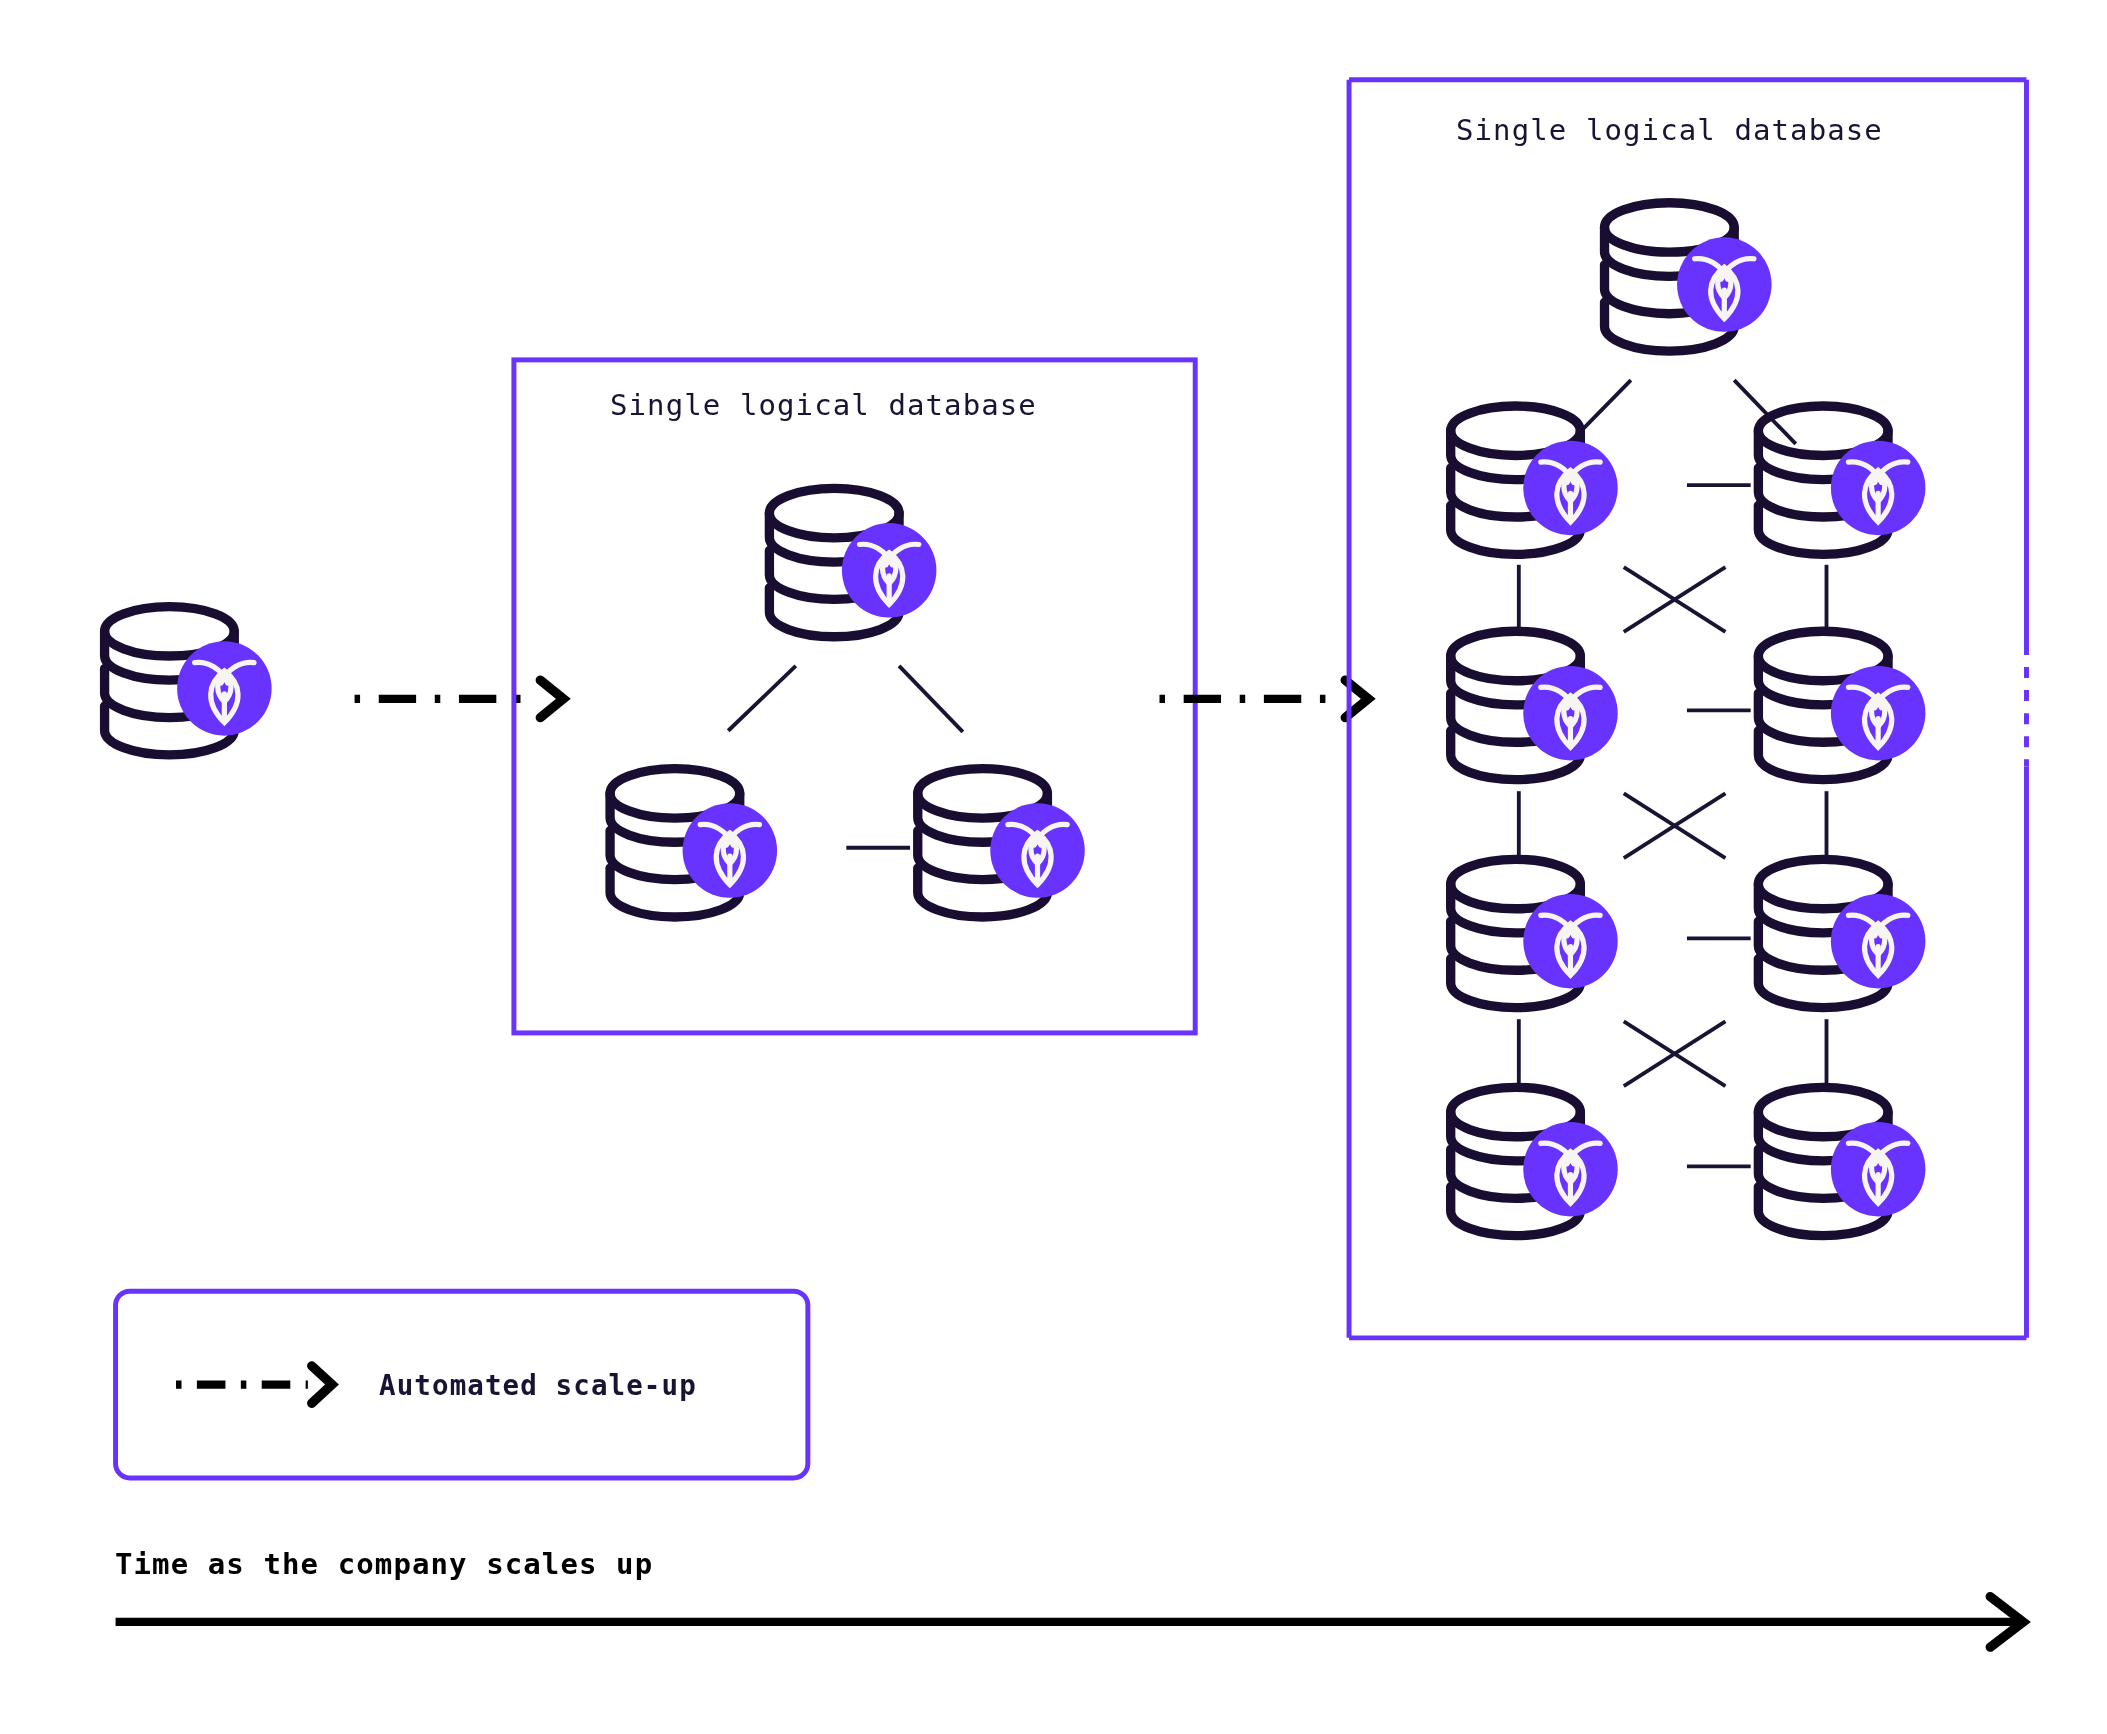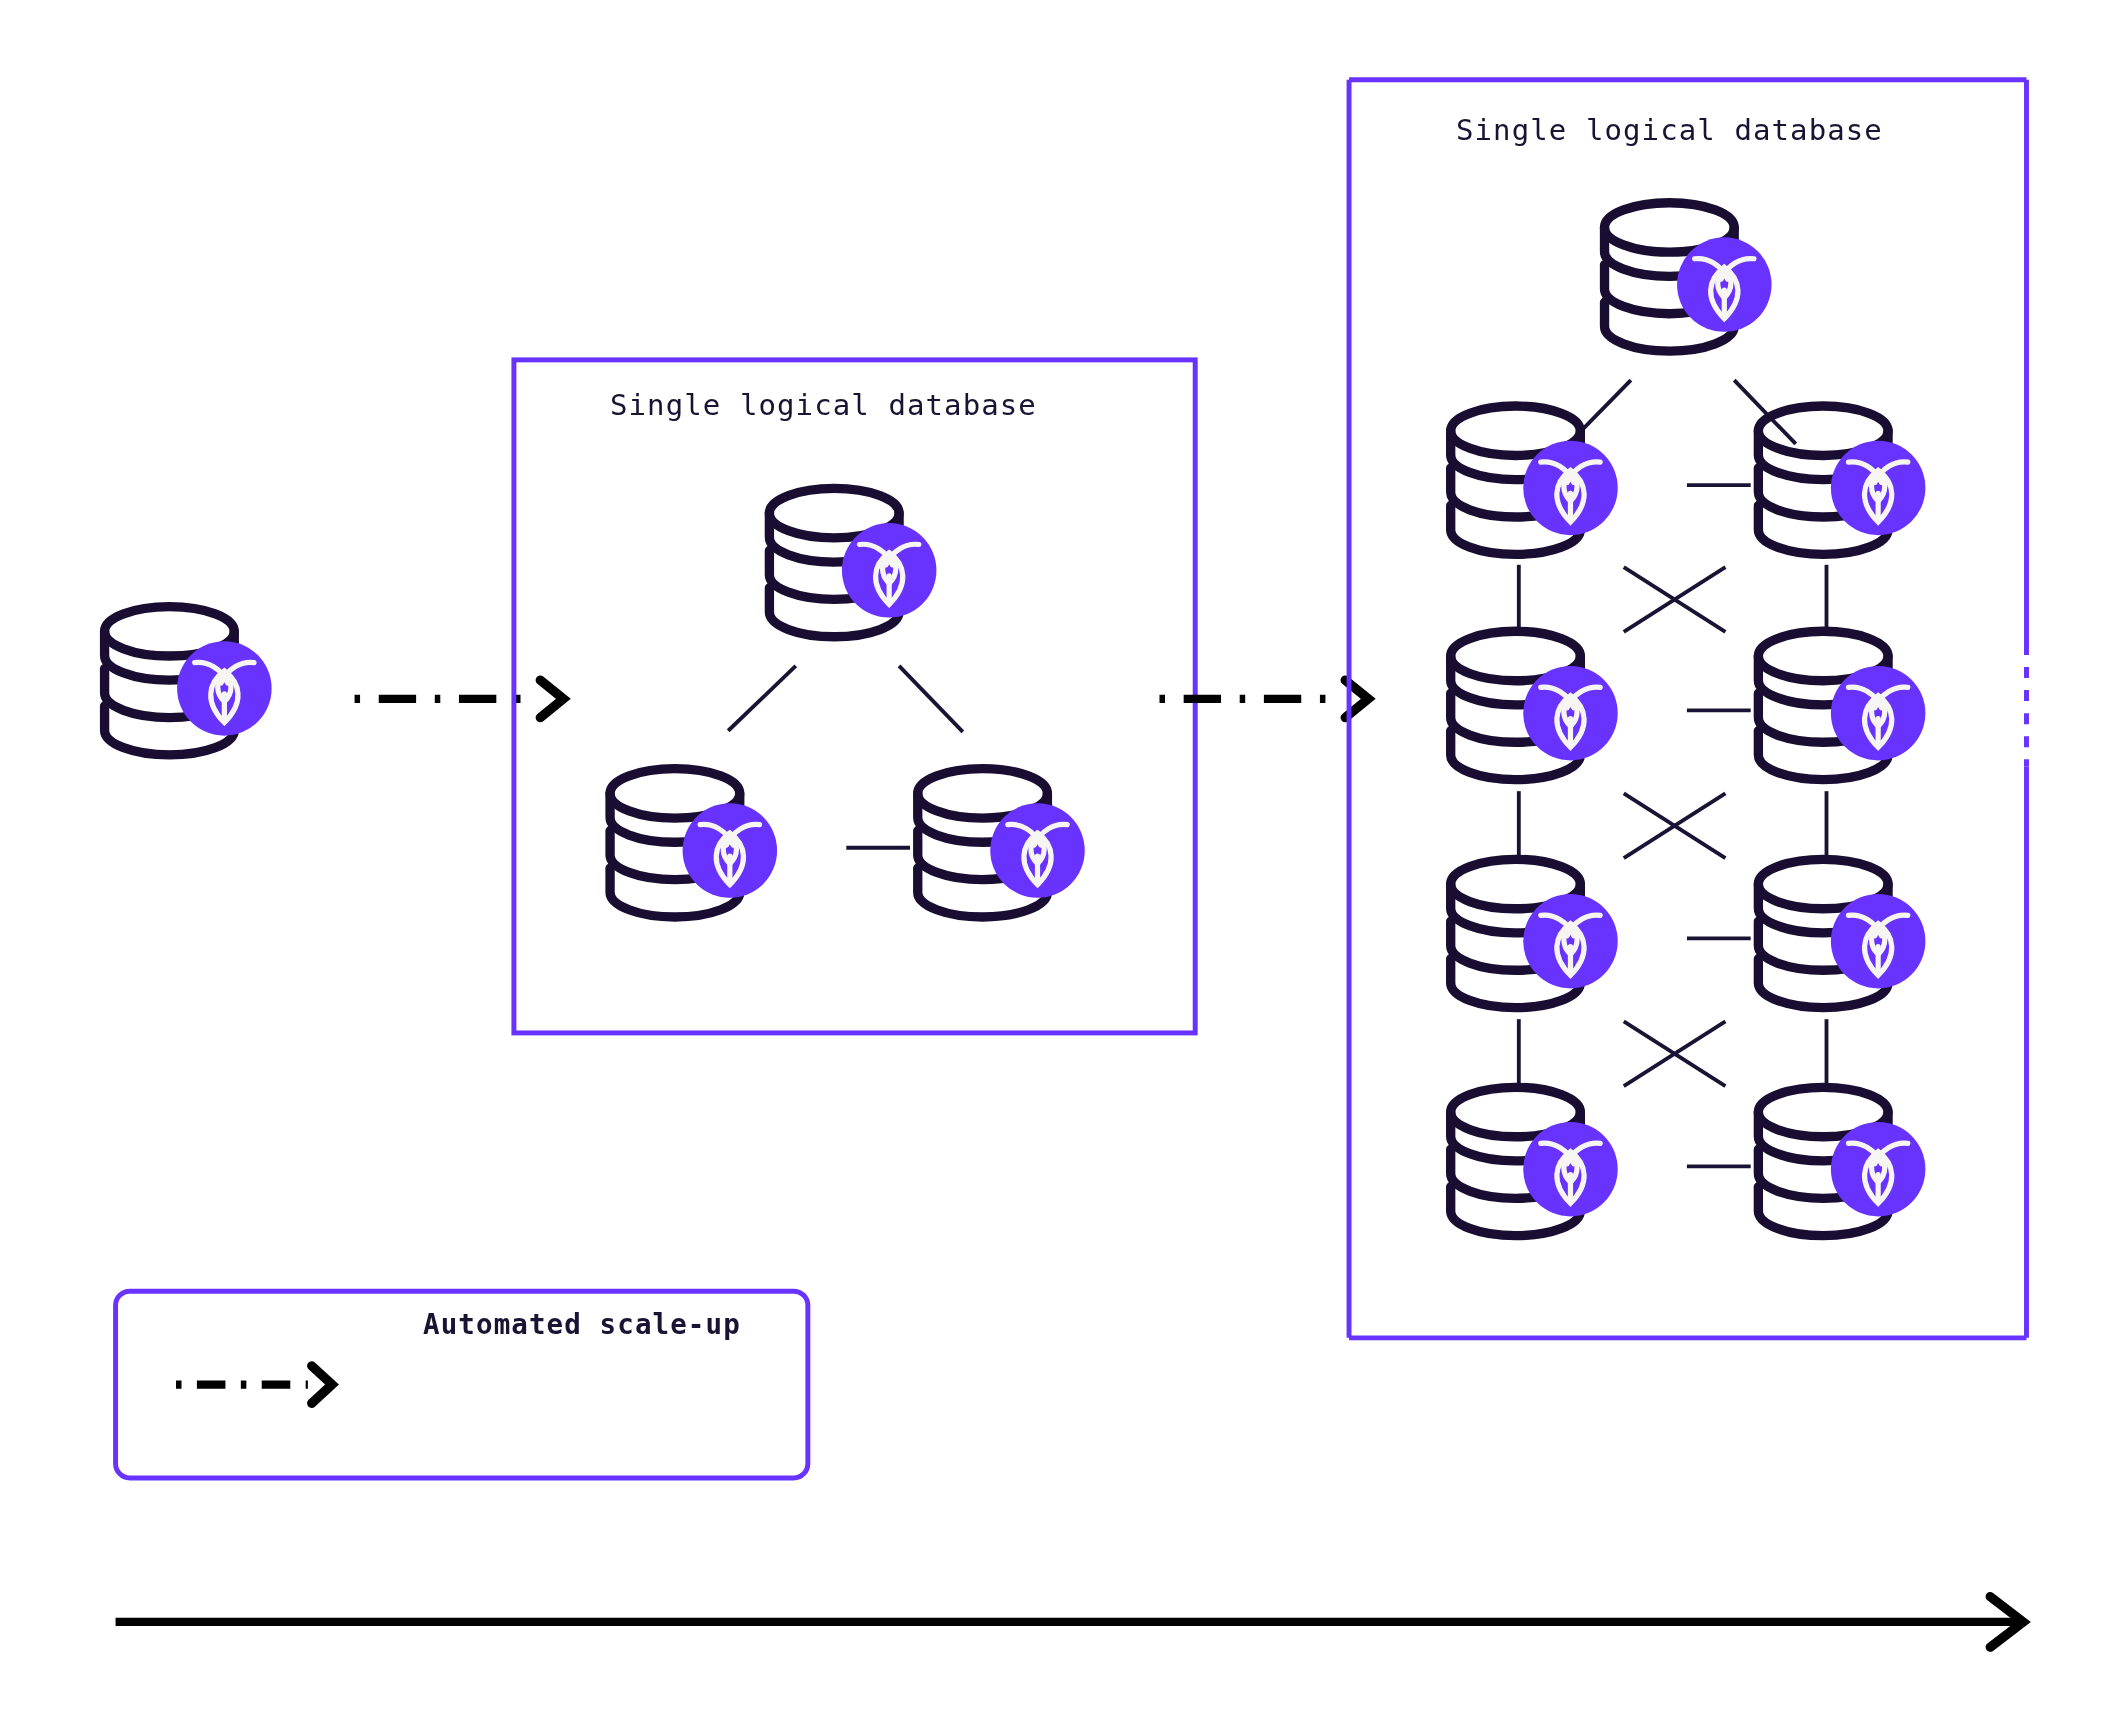--- a/index.html
+++ b/index.html
@@ -182,17 +182,18 @@
     <g>
       <line x1="210" y1="2952" x2="3670" y2="2952" stroke="#000000" stroke-width="15"></line>
       <path d="M 3622,2906 L 3682,2952 L 3622,2998" stroke="#000000" stroke-width="17" fill="none" stroke-linecap="round"></path>
     </g>
   </svg>
 
   <div class="boxlabel" style="left:610px; top:388px;">Single logical database</div>
 
   <div class="boxlabel" style="left:1456px; top:113px;">Single logical database</div>
 
-  <div class="legend-label" style="left:379px; top:1308px;margin-left:44px;">Automated scale-up</div>
+  <div class="legend-label" style="left:379px; top:1369px;">Automated scale-up</div>
 
+  <div class="axis-label" style="left:115px; top:1547px;">Time as the company scales up</div>
 
 </div>
 
 
 </body></html>

